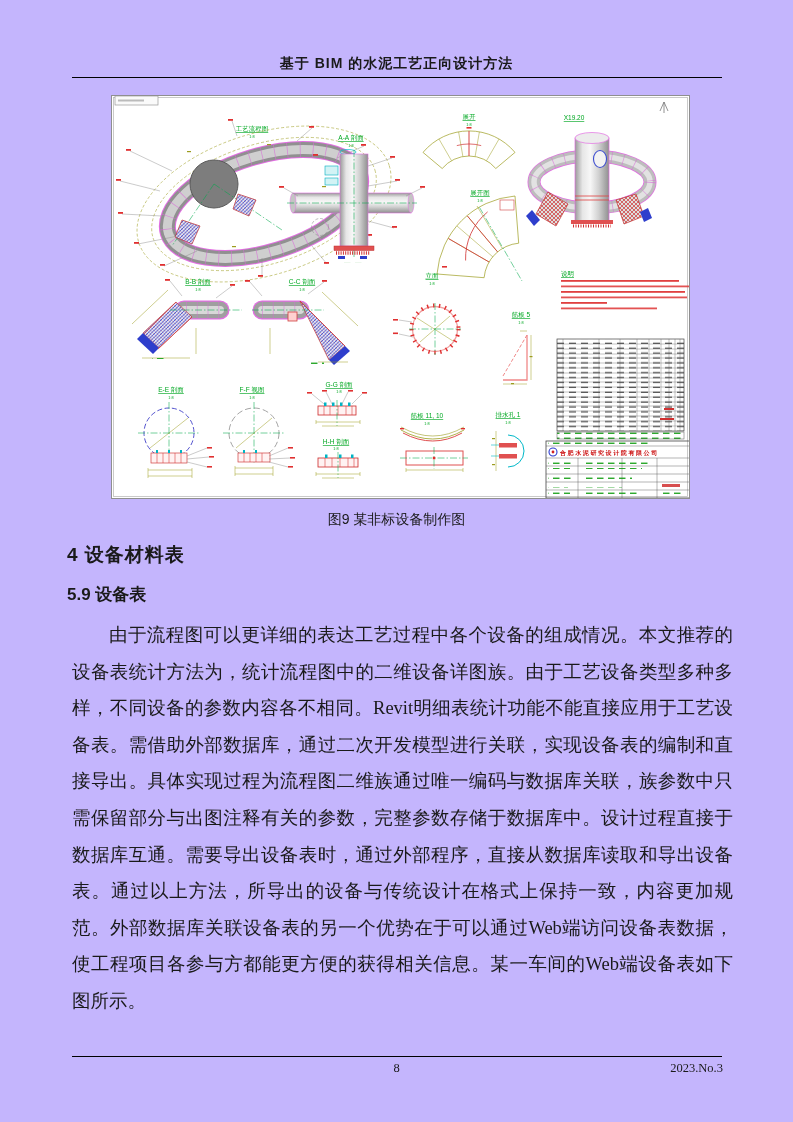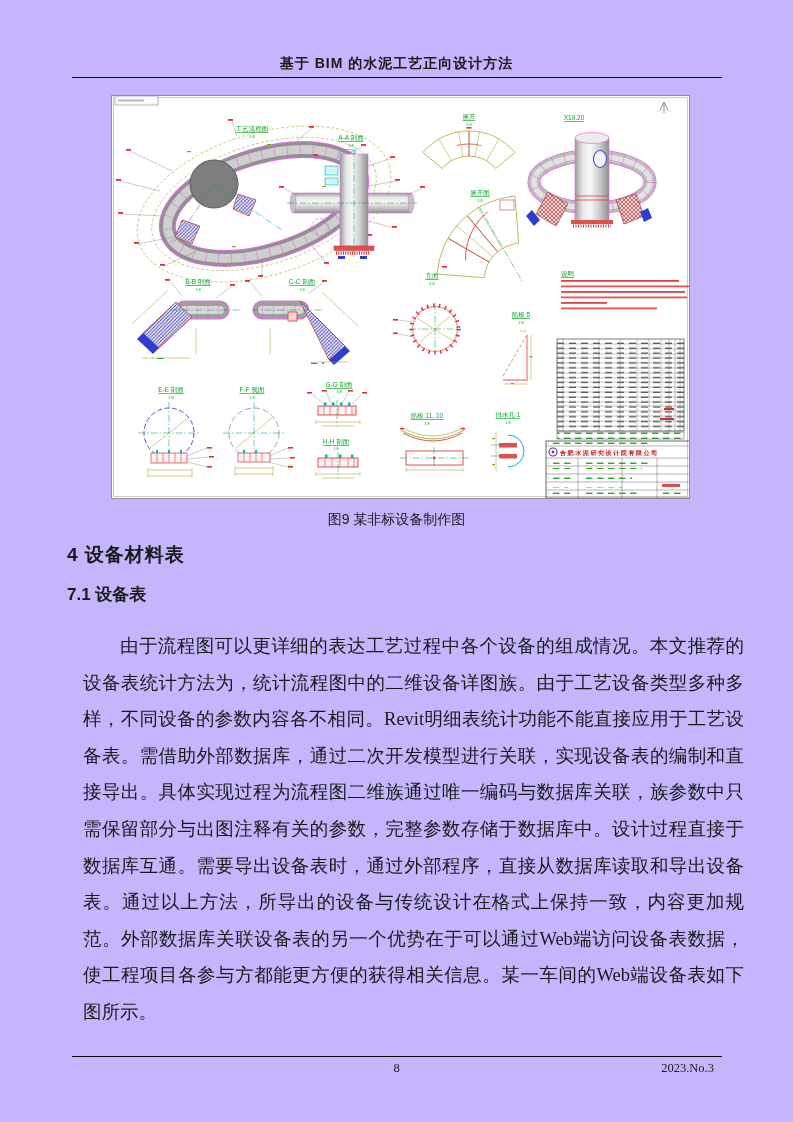--- a/index.html
+++ b/index.html
@@ -10,24 +10,24 @@
   .header-rule{position:absolute;top:77px;left:72px;width:650px;border-top:1.6px solid #000;}
   .fig{position:absolute;left:111px;top:95px;width:577px;height:402px;border:1px solid #8f8f8f;background:#fff;}
   .fig svg{position:absolute;left:0;top:0;}
   .fig-caption{position:absolute;top:511px;left:0;width:100%;text-align:center;
     font-family:Liberation Sans, sans-serif;font-size:14px;}
   .h1{position:absolute;top:542px;left:67px;font-family:"Liberation Sans",sans-serif;
     font-weight:bold;font-size:19px;letter-spacing:1px;}
   .h2{position:absolute;top:583px;left:67px;font-family:"Liberation Sans",sans-serif;
     font-weight:bold;font-size:17px;}
   .body-text{position:absolute;top:612px;left:67px;width:661px;font-size:18.5px;
-    line-height:36.6px;text-align:justify;text-indent:2em;margin:16px;}
+    line-height:36.6px;text-align:justify;text-indent:2em;margin:5px;}
   .footer-rule{position:absolute;top:1056px;left:72px;width:650px;border-top:1.6px solid #000;}
   .page-num{position:absolute;top:1061px;left:0;width:100%;text-align:center;font-size:12.5px;}
-  .issue{position:absolute;top:1061px;right:79px;font-size:12.5px;margin-left:44px;}
+  .issue{position:absolute;top:1061px;right:70px;font-size:12.5px;margin-left:44px;}
   
   svg text{font-family:"Liberation Sans",sans-serif;}
   .vt{fill:#00a822;font-size:6.5px;text-anchor:middle;text-decoration:underline;}
   .vts{fill:#00a822;font-size:6.5px;text-anchor:start;text-decoration:underline;}
   .vs{fill:#00a822;font-size:3.8px;text-anchor:middle;}
   .dim{stroke:#9c9c1e;stroke-width:0.5;fill:none;}
   .lead{stroke:#8a8a8a;stroke-width:0.45;fill:none;}
   .rtick{fill:#e03030;}
   .otick{fill:#9c9c1e;}
   .grncl{stroke:#00a84c;stroke-width:0.55;stroke-dasharray:7 2 1.5 2;fill:none;}
@@ -373,21 +373,21 @@
         <rect x="470" y="396" width="55" height="4" fill="url(#grntx)"></rect>
         <rect x="550" y="388" width="18" height="3" fill="#d03030" opacity="0.85"></rect>
         <rect x="548" y="396" width="22" height="3" fill="url(#grntx)"></rect>
       </g>
     </svg>
   </div>
 
   <div class="fig-caption">图9 某非标设备制作图</div>
 
   <div class="h1">4  设备材料表</div>
-  <div class="h2">7.1 设备表</div>
+  <div class="h2">5.9 设备表</div>
 
   <p class="body-text">由于流程图可以更详细的表达工艺过程中各个设备的组成情况。本文推荐的设备表统计方法为，统计流程图中的二维设备详图族。由于工艺设备类型多种多样，不同设备的参数内容各不相同。Revit明细表统计功能不能直接应用于工艺设备表。需借助外部数据库，通过二次开发模型进行关联，实现设备表的编制和直接导出。具体实现过程为流程图二维族通过唯一编码与数据库关联，族参数中只需保留部分与出图注释有关的参数，完整参数存储于数据库中。设计过程直接于数据库互通。需要导出设备表时，通过外部程序，直接从数据库读取和导出设备表。通过以上方法，所导出的设备与传统设计在格式上保持一致，内容更加规范。外部数据库关联设备表的另一个优势在于可以通过Web端访问设备表数据，使工程项目各参与方都能更方便的获得相关信息。某一车间的Web端设备表如下图所示。</p>
 
   <div class="footer-rule"></div>
   <div class="page-num">8</div>
   <div class="issue">2023.No.3</div>
 
 </div>
 
 </body></html>

